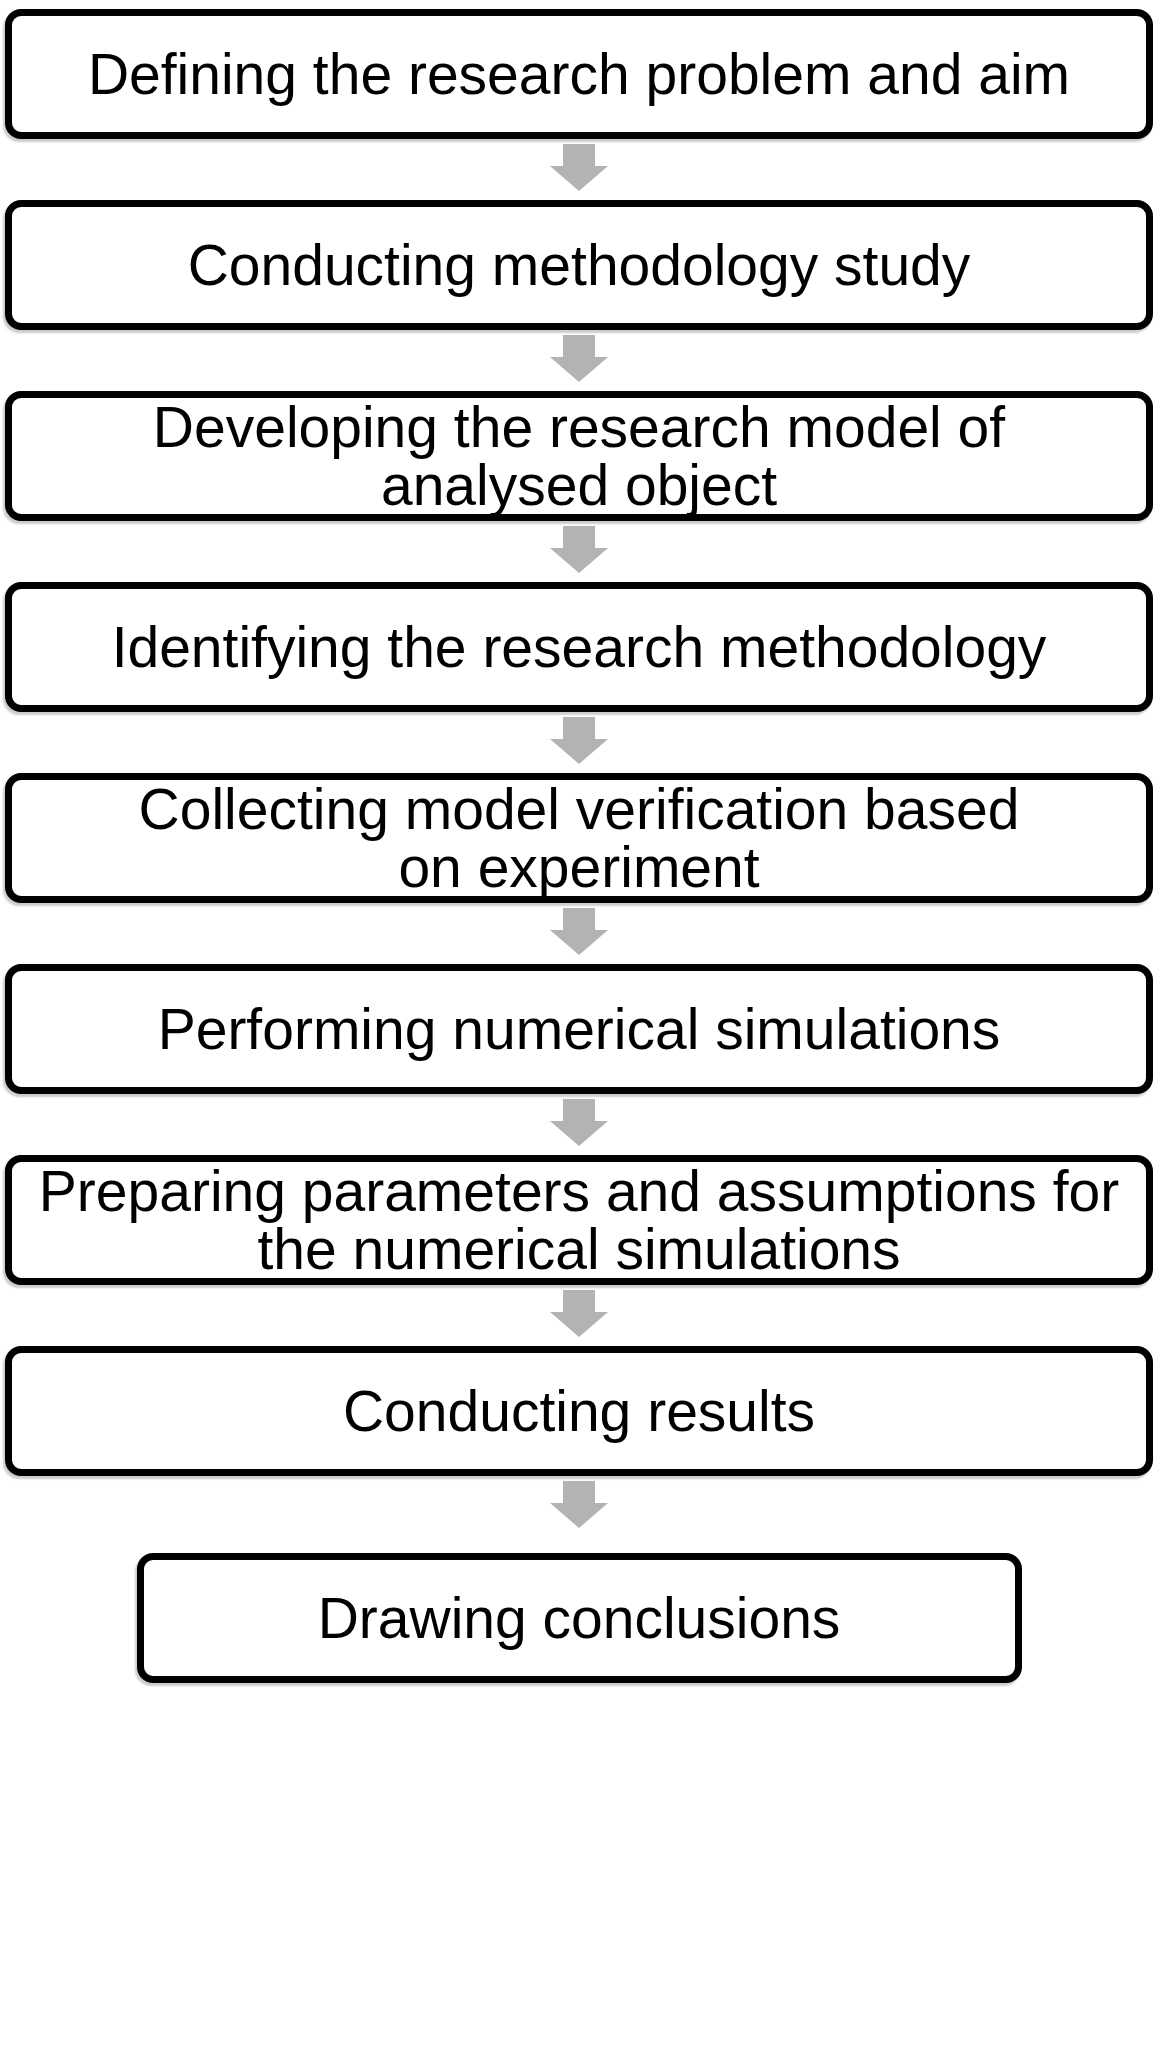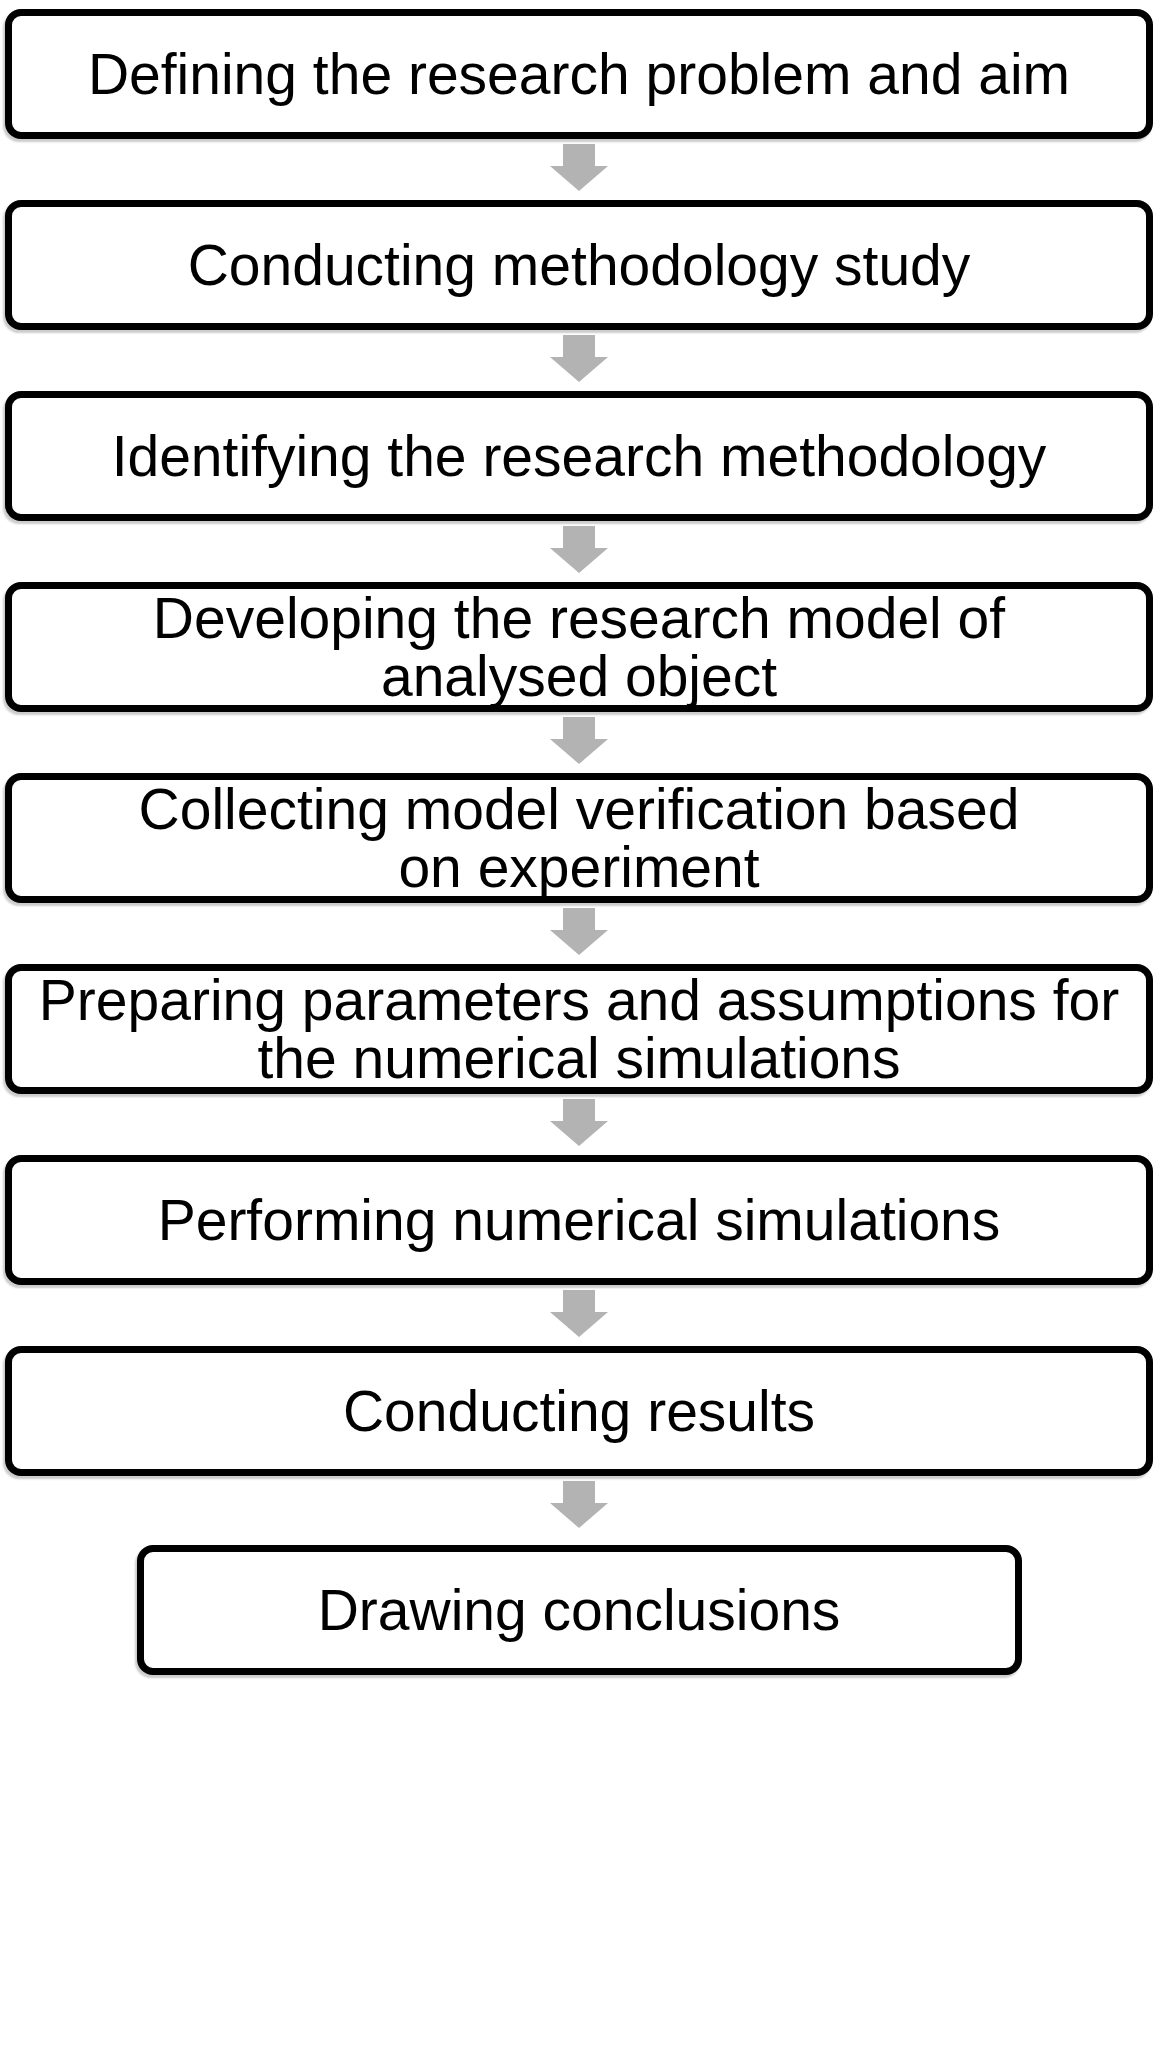--- a/index.html
+++ b/index.html
@@ -27,21 +27,21 @@
     background: var(--node-fill, #ffffff);
     border: 7px solid var(--node-border, #000000);
     border-radius: 16px;
     display: flex;
     align-items: center;
     justify-content: center;
     box-shadow: -2px 3px 2px rgba(120,120,120,0.38);
   }
   .box.narrow {
     width: 885px;
-    margin: 8px auto;
+    margin: 16px auto;
   }
   .label {
     text-align: center;
     font-size: 57px;
     line-height: 58px;
     color: var(--text-color, #000000);
     letter-spacing: 0;
   }
   .label .line {
     display: block;
@@ -85,35 +85,35 @@
     <div class="arrow-wrap">
       <svg class="arrow" width="58" height="47" viewBox="0 0 58 47" aria-hidden="true">
         <polygon points="13,0 45,0 45,22 58,22 29,47 0,22 13,22" fill="#b3b3b3"></polygon>
       </svg>
     </div>
   </div>
 
   <div class="step">
     <div class="box">
       <div class="label">
-          <span class="line">Identifying the research methodology</span>
+          <span class="line">Developing the research model of</span>
+          <span class="line">analysed object</span>
         </div>
     </div>
     <div class="arrow-wrap">
       <svg class="arrow" width="58" height="47" viewBox="0 0 58 47" aria-hidden="true">
         <polygon points="13,0 45,0 45,22 58,22 29,47 0,22 13,22" fill="#b3b3b3"></polygon>
       </svg>
     </div>
   </div>
 
   <div class="step">
     <div class="box">
       <div class="label">
-          <span class="line">Developing the research model of</span>
-          <span class="line">analysed object</span>
+          <span class="line">Identifying the research methodology</span>
         </div>
     </div>
     <div class="arrow-wrap">
       <svg class="arrow" width="58" height="47" viewBox="0 0 58 47" aria-hidden="true">
         <polygon points="13,0 45,0 45,22 58,22 29,47 0,22 13,22" fill="#b3b3b3"></polygon>
       </svg>
     </div>
   </div>
 
   <div class="step">
@@ -127,35 +127,35 @@
       <svg class="arrow" width="58" height="47" viewBox="0 0 58 47" aria-hidden="true">
         <polygon points="13,0 45,0 45,22 58,22 29,47 0,22 13,22" fill="#b3b3b3"></polygon>
       </svg>
     </div>
   </div>
 
 
   <div class="step">
     <div class="box">
       <div class="label">
-          <span class="line">Preparing parameters and assumptions for</span>
-          <span class="line">the numerical simulations</span>
+          <span class="line">Performing numerical simulations</span>
         </div>
     </div>
     <div class="arrow-wrap">
       <svg class="arrow" width="58" height="47" viewBox="0 0 58 47" aria-hidden="true">
         <polygon points="13,0 45,0 45,22 58,22 29,47 0,22 13,22" fill="#b3b3b3"></polygon>
       </svg>
     </div>
   </div>
 
   <div class="step">
     <div class="box">
       <div class="label">
-          <span class="line">Performing numerical simulations</span>
+          <span class="line">Preparing parameters and assumptions for</span>
+          <span class="line">the numerical simulations</span>
         </div>
     </div>
     <div class="arrow-wrap">
       <svg class="arrow" width="58" height="47" viewBox="0 0 58 47" aria-hidden="true">
         <polygon points="13,0 45,0 45,22 58,22 29,47 0,22 13,22" fill="#b3b3b3"></polygon>
       </svg>
     </div>
   </div>
 
   <div class="step">

